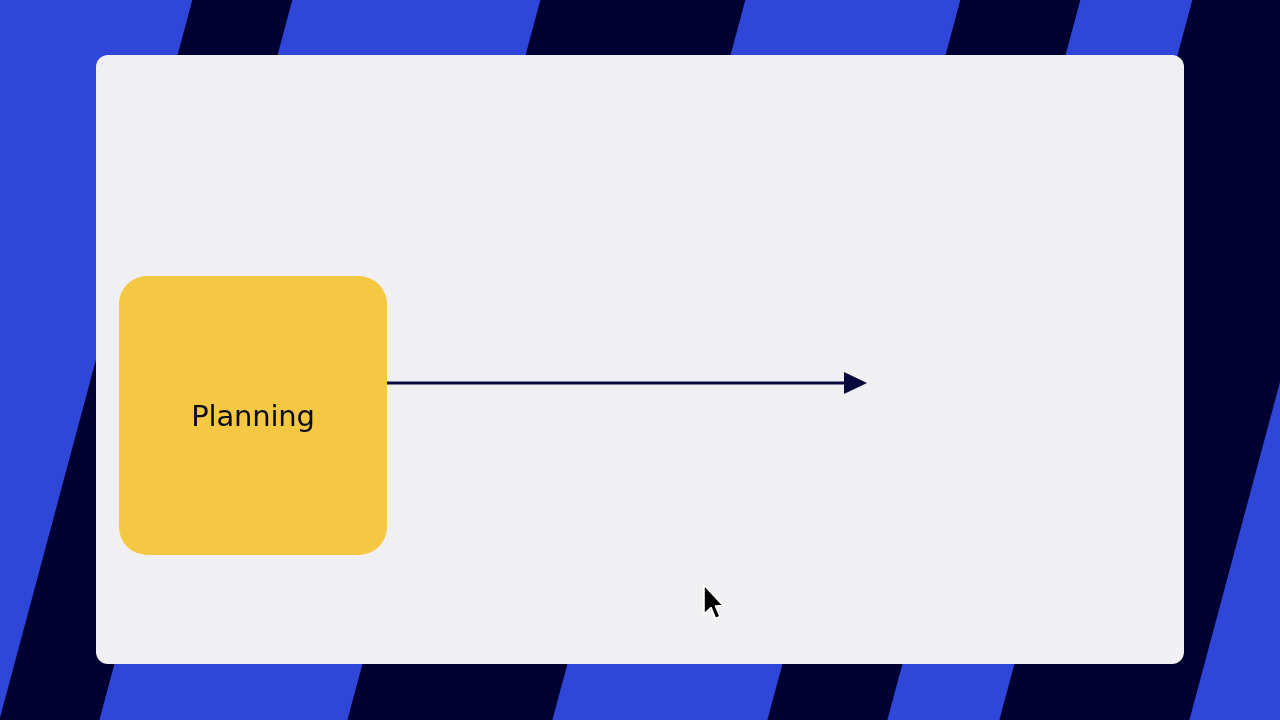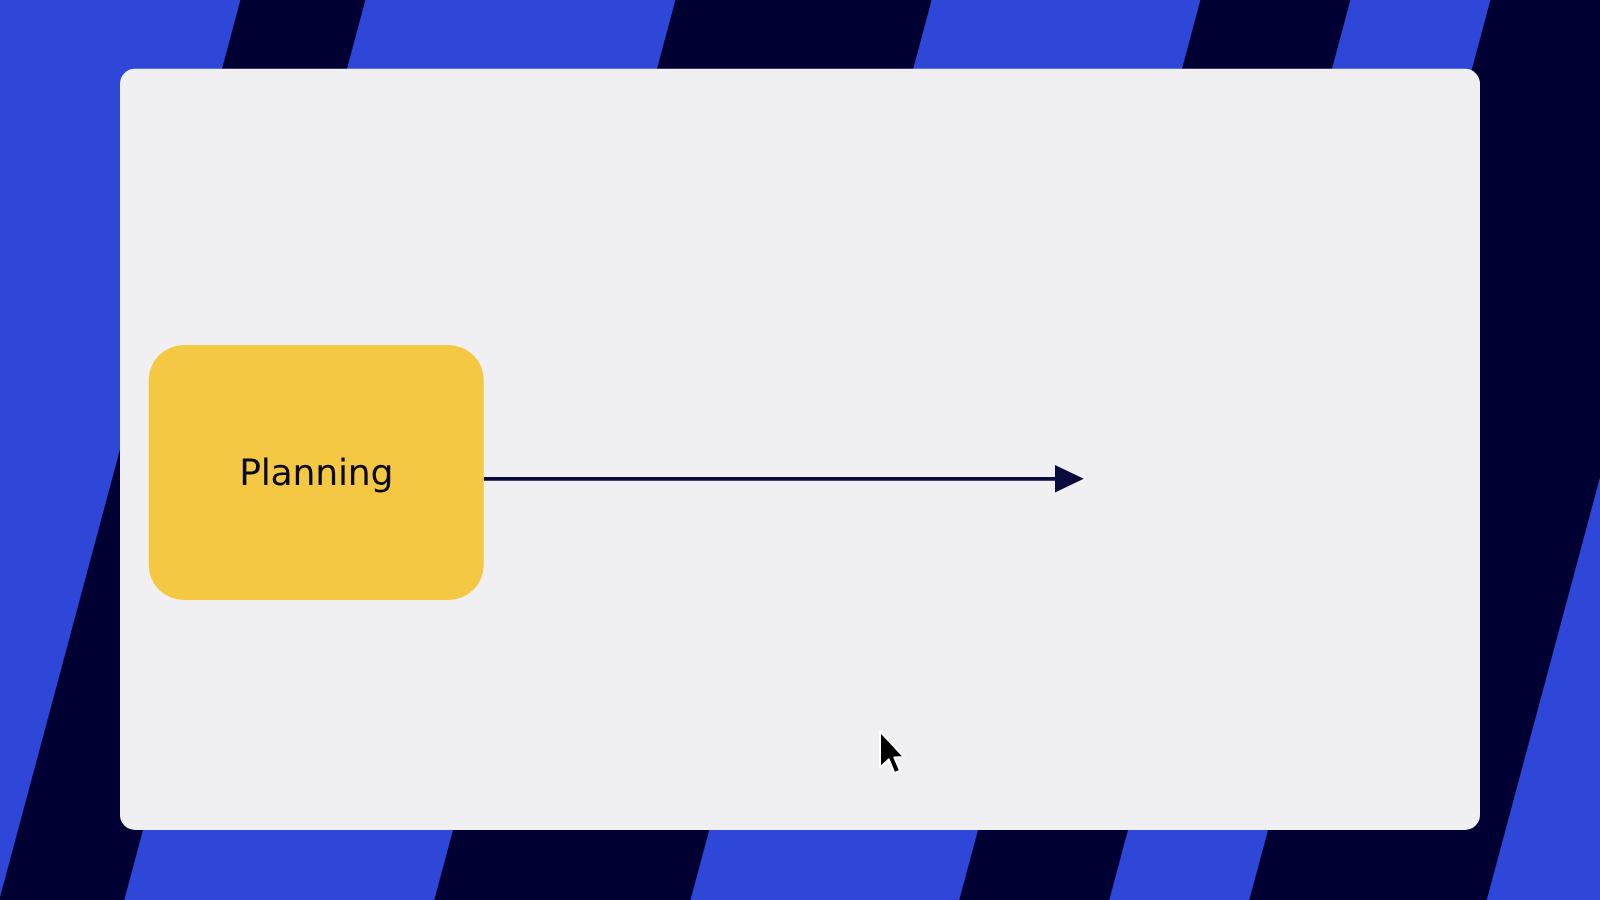--- a/index.html
+++ b/index.html
@@ -53,21 +53,21 @@
   }
   .node-label {
     font-family:"DejaVu Sans", sans-serif;
     font-size:29px;
     font-weight:400;
     color:#0A0A1E;
     letter-spacing:-0.2px;
     white-space:nowrap;
     user-select:none;
   }
-  #node-planning { left:23px;  top:221px; width:268px; height:204px; }
+  #node-planning { left:23px;  top:221px; width:268px; height:279px; }
   #node-testing  { left:771px; top:221px; width:265px; height:215px; }
 
   
   #edge-layer {
     position:absolute;
     left:0; top:0;
     width:1088px;
     height:609px;
     pointer-events:none;
   }

